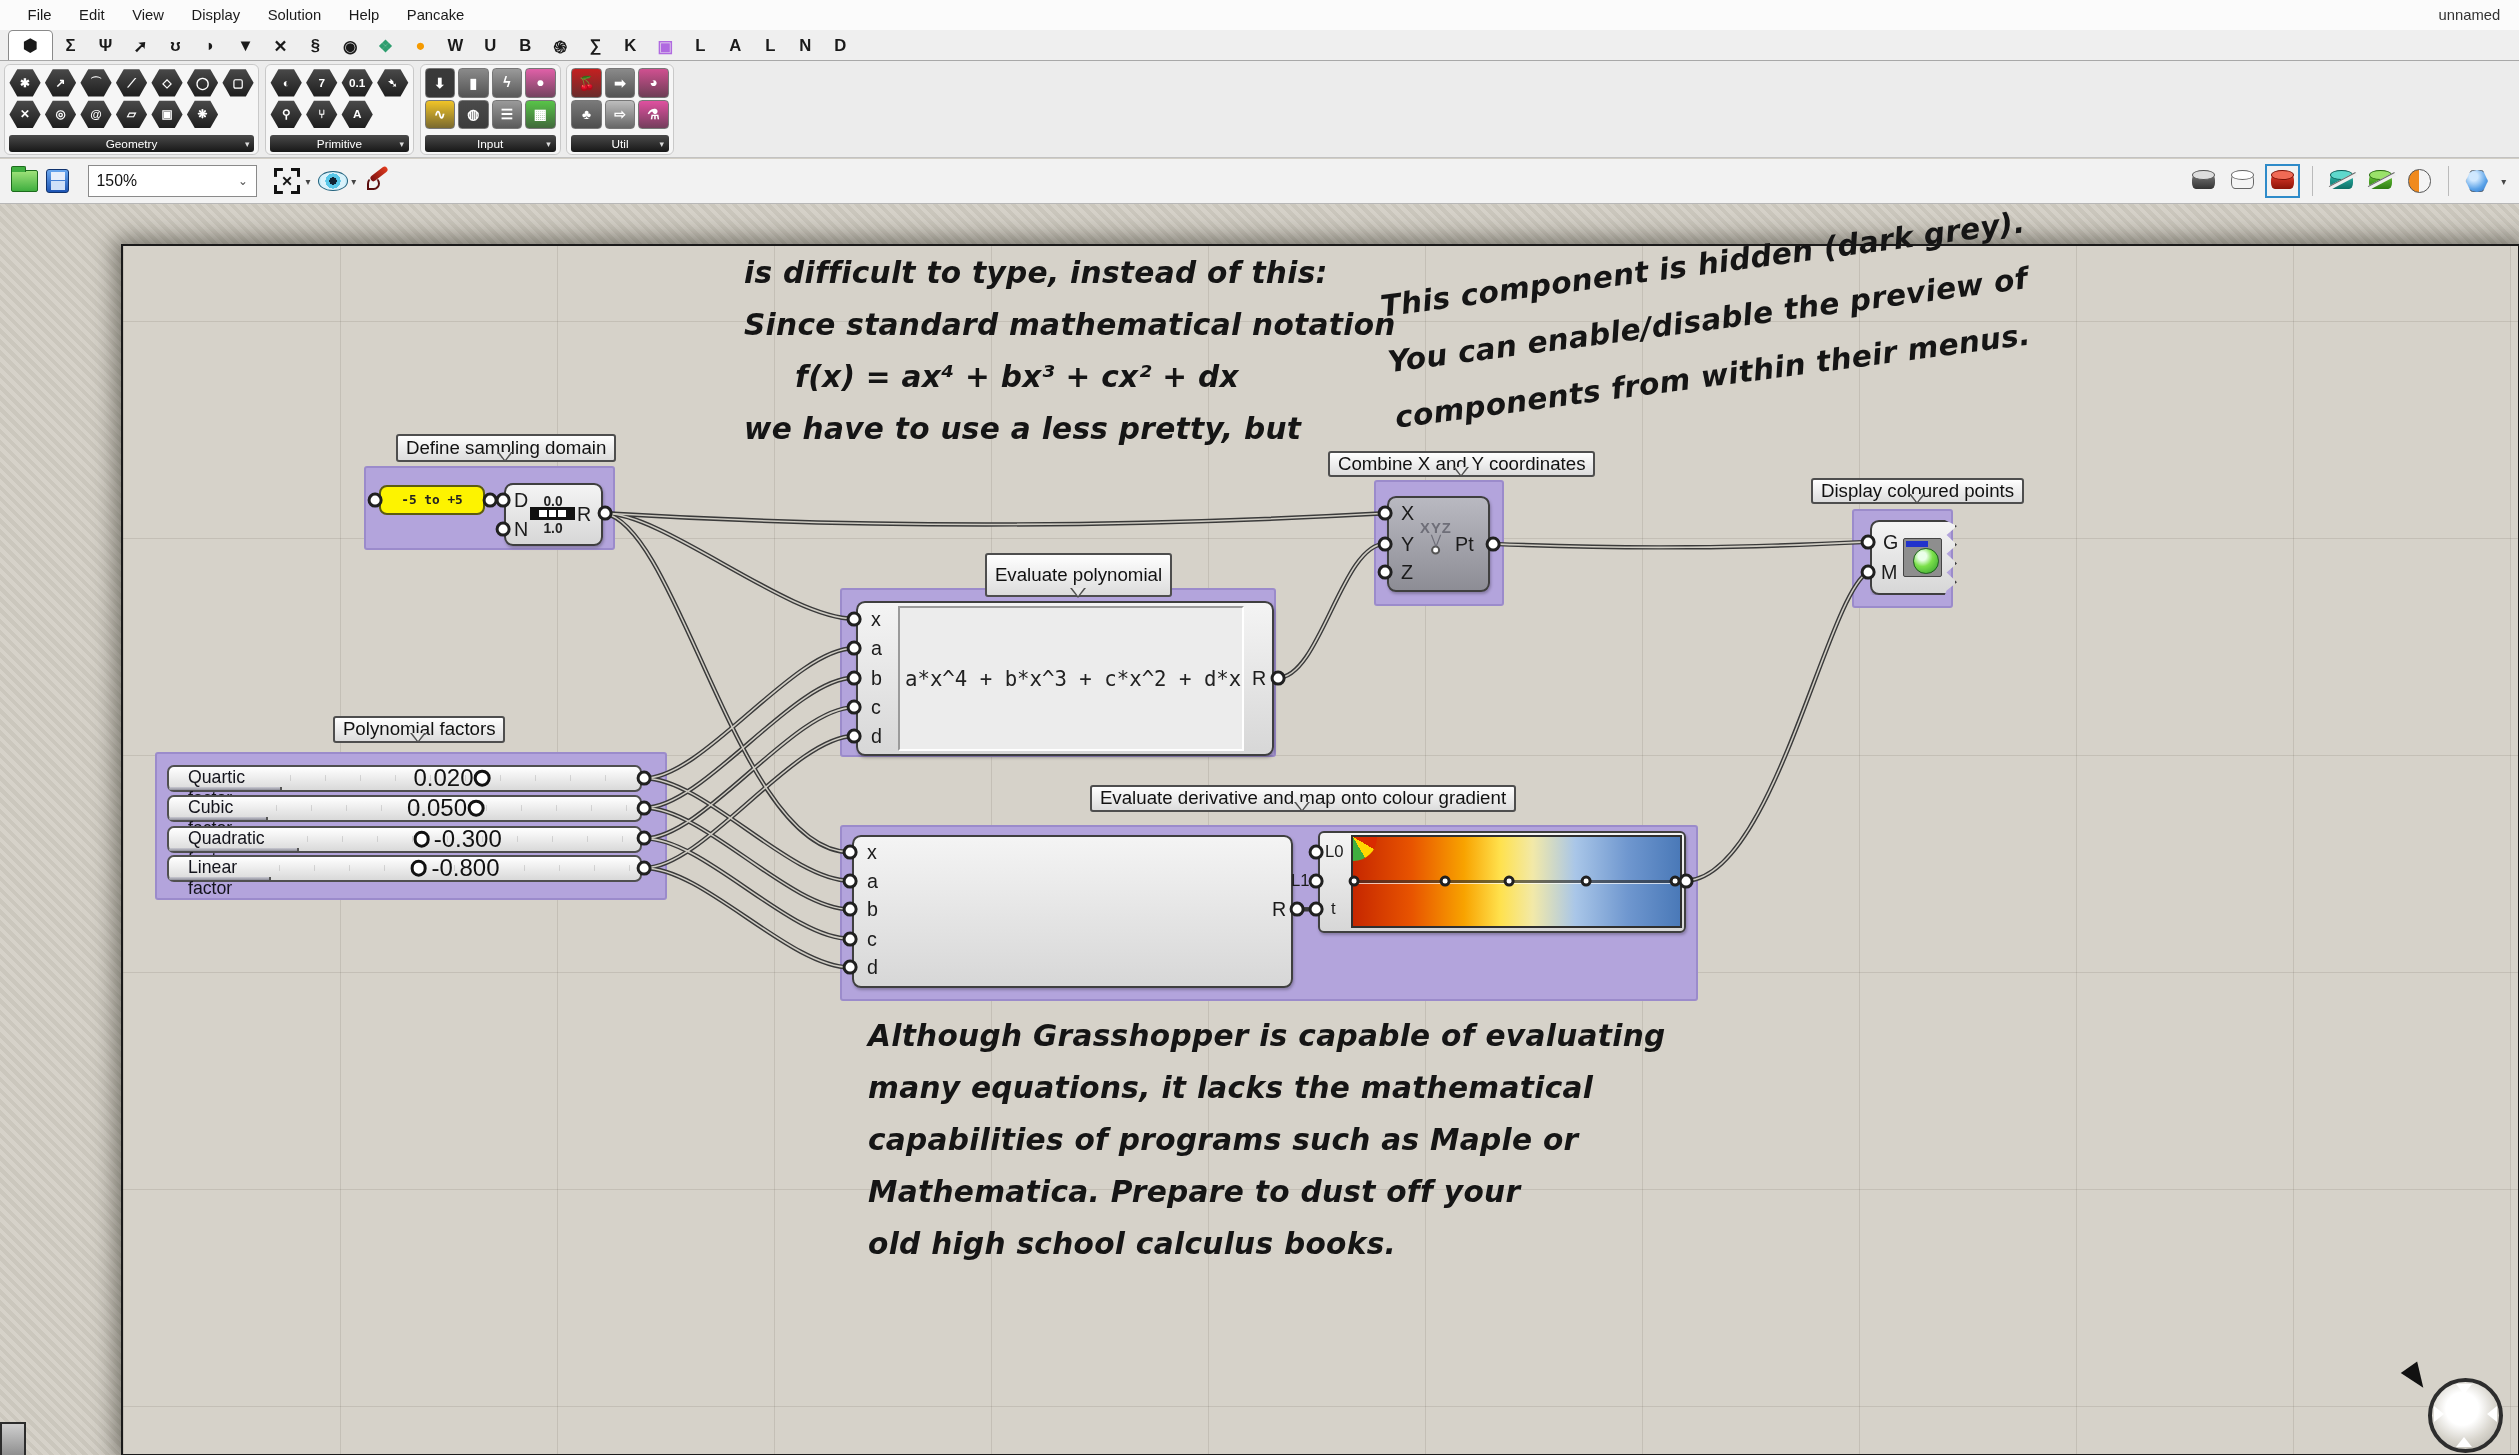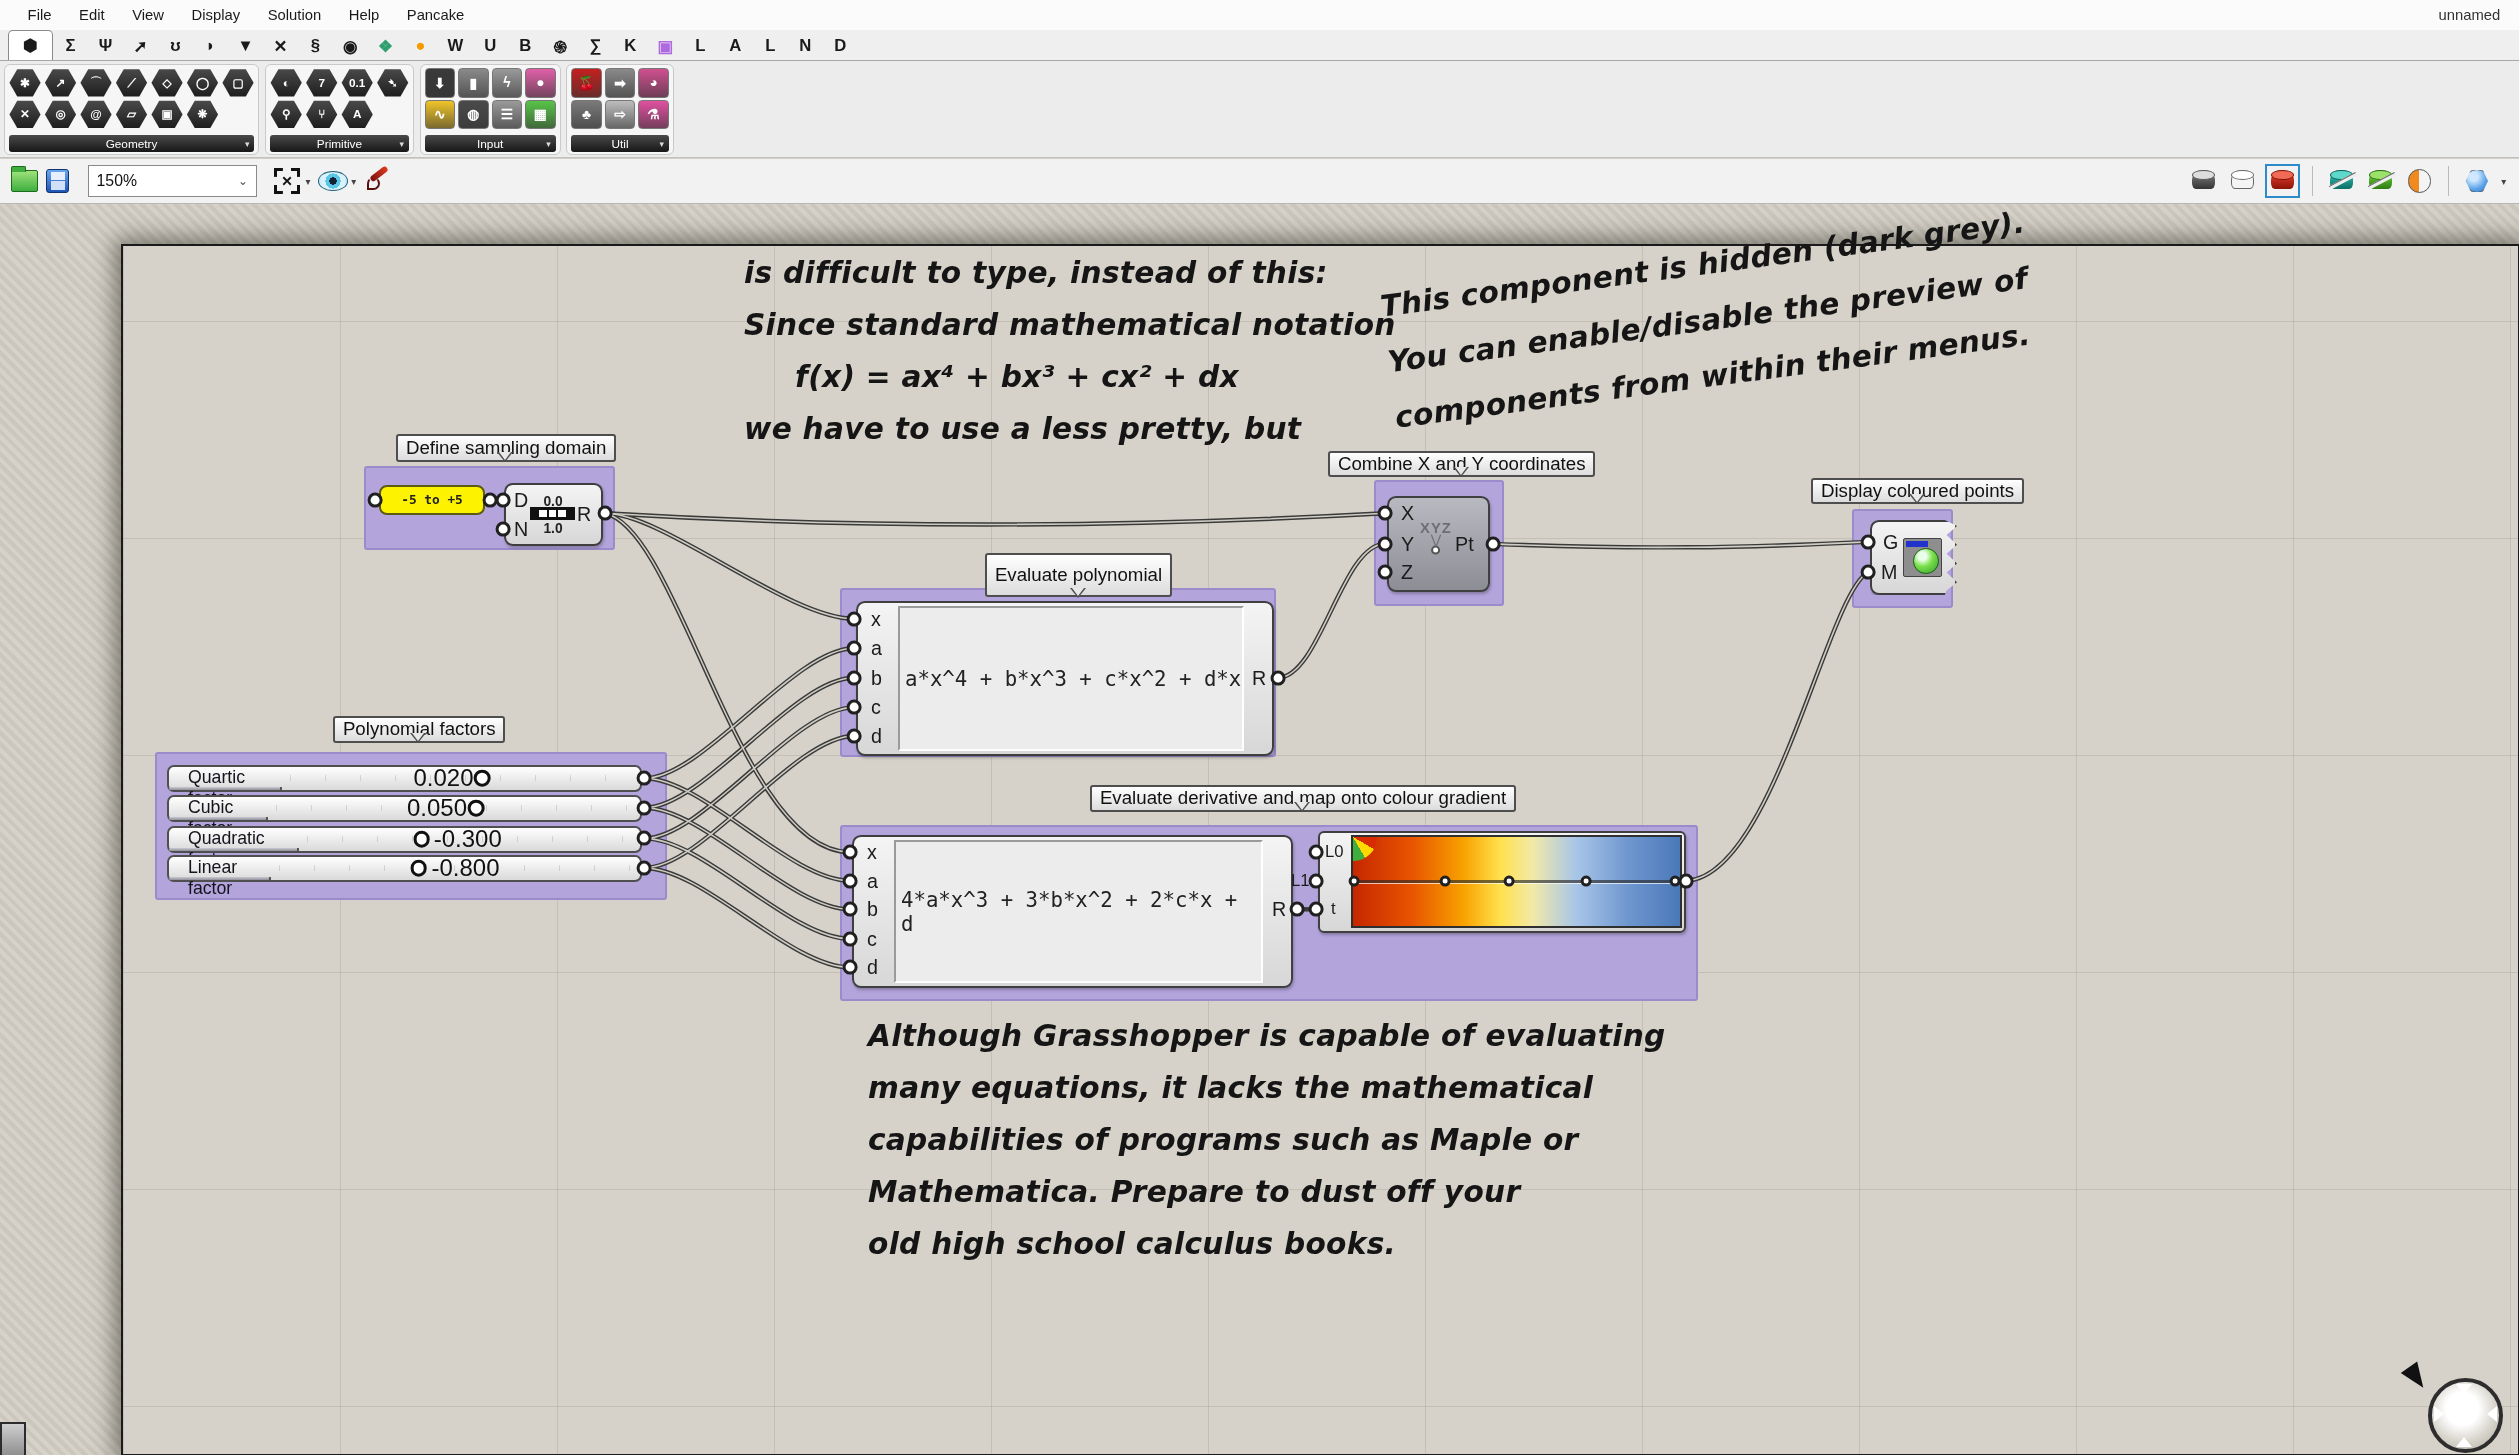--- a/index.html
+++ b/index.html
@@ -471,23 +471,20 @@
     <div class="param" style="left:871px;top:532px">d</div>
     <div class="param" style="left:1252px;top:474px">R</div>
     <i class="grip" style="left:854px;top:415px"></i>
     <i class="grip" style="left:854px;top:444px"></i>
     <i class="grip" style="left:854px;top:474px"></i>
     <i class="grip" style="left:854px;top:503px"></i>
     <i class="grip" style="left:854px;top:532px"></i>
     <i class="grip" style="left:1278px;top:474px"></i>
 
     <div class="comp" style="left:852px;top:631px;width:441px;height:153px"></div>
-    <div class="exprbox" style="left:894px;top:636px;width:369px;height:143px">
-      <span>4*a*x^3 + 3*b*x^2 + 2*c*x + d</span>
-    </div>
     <div class="param" style="left:867px;top:648px">x</div>
     <div class="param" style="left:867px;top:677px">a</div>
     <div class="param" style="left:867px;top:705px">b</div>
     <div class="param" style="left:867px;top:735px">c</div>
     <div class="param" style="left:867px;top:763px">d</div>
     <div class="param" style="left:1272px;top:705px">R</div>
     <i class="grip" style="left:850px;top:648px"></i>
     <i class="grip" style="left:850px;top:677px"></i>
     <i class="grip" style="left:850px;top:705px"></i>
     <i class="grip" style="left:850px;top:735px"></i>

